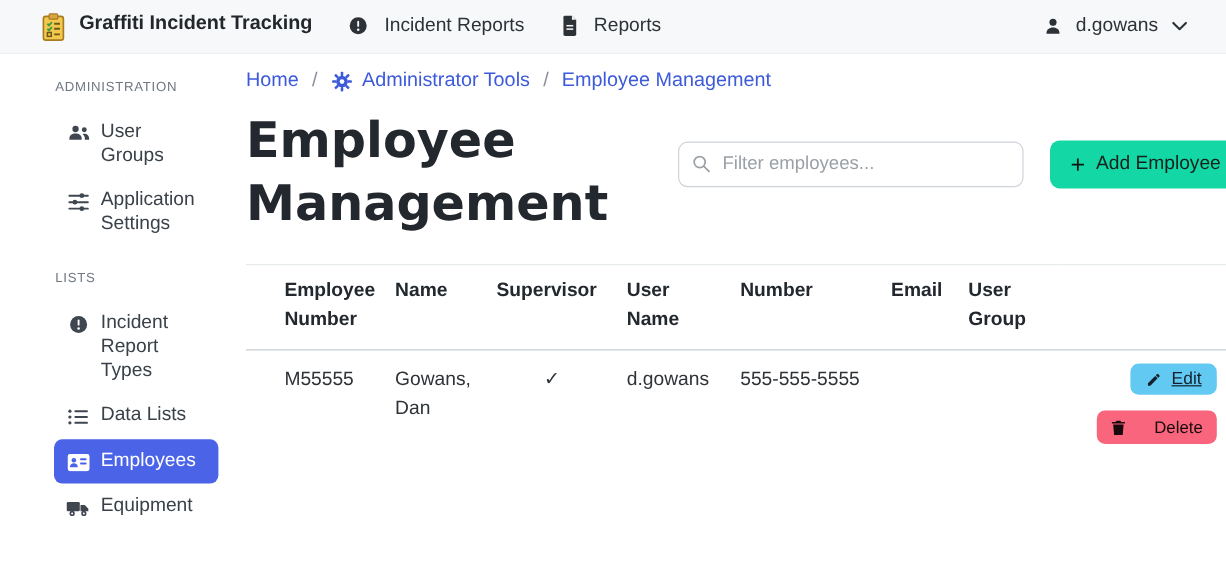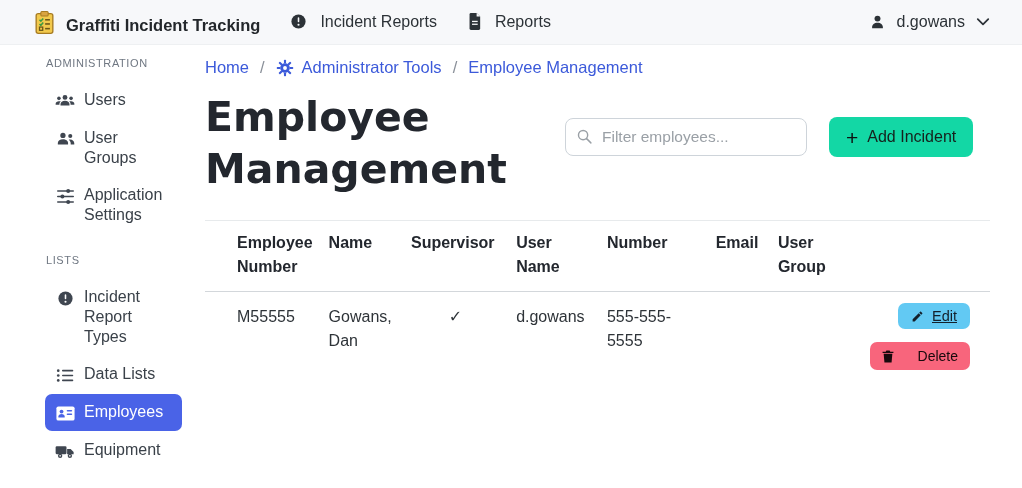--- a/index.html
+++ b/index.html
@@ -9,32 +9,32 @@
     font-family:"Liberation Sans","DejaVu Sans",sans-serif;
     color:#212529; background:#ffffff;
   }
 
   
   .navbar {
     height:45px; background:#f7f8fa;
     display:flex; align-items:center;
     padding:0 32px; border-bottom:1px solid #eef0f2;
   }
-  .brand { display:flex; align-items:flex-end; gap:9px; cursor:pointer; }
+  .brand { display:flex; align-items:flex-start; gap:9px; cursor:pointer; }
   .brand-title { font-weight:700; font-size:16.5px; color:#23272b; white-space:nowrap; }
   .nav-links { display:flex; align-items:center; margin-left:30px; gap:30px; }
   .nav-link { display:flex; gap:13px; font-size:16px; color:#2c3237; cursor:pointer; white-space:nowrap; }
   .user-menu { margin-left:auto; display:flex; align-items:center; gap:11px; font-size:16px; color:#2c3237; cursor:pointer; }
 
   
   .layout { display:flex; height:443px; }
   .sidebar { width:196px; flex-shrink:0; padding:12px 14px 0 45px; }
   .side-section-label {
     font-size:11px; letter-spacing:.6px; color:#6f7782;
-    margin:0 0 13px 1px;
+    margin:10px 0 13px 1px;
   }
   .side-section-label.second { margin-top:21px; }
   .side-item {
     display:flex; align-items:flex-start; gap:9px;
     padding:8px 10px; margin:0 0 1px 0; border-radius:7px;
     font-size:16px; line-height:20px; color:#3a4149; cursor:pointer;
   }
   .side-item .sicon { width:20px; height:20px; flex-shrink:0; display:flex; align-items:center; justify-content:center; margin-top:1px; }
   .side-item.active { background:#4a63e7; color:#ffffff; }
 
@@ -44,21 +44,21 @@
   .breadcrumb { display:flex; align-items:center; gap:11px; font-size:16.5px; }
   .crumb { color:#3c5ada; cursor:pointer; display:flex; align-items:center; gap:8px; }
   .crumb-sep { color:#8a9099; }
 
   .page-header { display:flex; align-items:flex-start; margin-top:14px; }
   .page-title {
     width:360px; margin:0; flex-shrink:0;
     font-family:"DejaVu Sans","Liberation Sans",sans-serif;
     font-size:41px; line-height:1.27; font-weight:bold; color:#23272e;
   }
-  .search-wrap { position:relative; width:242px; margin:27px 22px 0 0; }
+  .search-wrap { position:relative; width:288px; margin:27px 22px 0 0; }
   .search-wrap .search-glyph { position:absolute; left:11px; top:10px; }
   input.search {
     width:100%; height:38px; border:1px solid #ced4da; border-radius:8px;
     padding:0 12px 0 36px; font-size:15.5px; color:#495057; outline:none;
     font-family:inherit; background:#fff;
   }
   input.search::placeholder { color:#9aa0a6; }
   .btn-add {
     margin-top:26px; height:40px; background:#13d7a5; border:none; border-radius:8px;
     padding:0 17px; font-size:16px; color:#16211c; display:flex; align-items:center; gap:9px;
@@ -152,33 +152,20 @@
       </svg>
     </span>
   </div>
 </div>
 
 <div class="layout">
 
   <div class="sidebar">
     <div class="side-section-label">ADMINISTRATION</div>
 
-    <div class="side-item">
-      <span class="sicon">
-        <svg width="20" height="16" viewBox="0 0 28 20" fill="#3f4650">
-          <circle cx="14" cy="5" r="3.4"></circle>
-          <circle cx="5.5" cy="6.3" r="2.5"></circle>
-          <circle cx="22.5" cy="6.3" r="2.5"></circle>
-          <path d="M14 9.6c-3.6 0-6.3 2.1-6.3 4.8v1.8h12.6v-1.8c0-2.7-2.7-4.8-6.3-4.8z"></path>
-          <path d="M5.5 10.2c-2.6 0-4.6 1.6-4.6 3.6v1.4h5.3v-.8c0-1.6.8-3 2.1-4-0.8-.1-1.8-.2-2.8-.2z"></path>
-          <path d="M22.5 10.2c2.6 0 4.6 1.6 4.6 3.6v1.4h-5.3v-.8c0-1.6-.8-3-2.1-4 .8-.1 1.8-.2 2.8-.2z"></path>
-        </svg>
-      </span>
-      <span class="slabel">Users</span>
-    </div>
 
     <div class="side-item">
       <span class="sicon">
         <svg width="19" height="16" viewBox="0 0 26 20" fill="#3f4650">
           <circle cx="9.5" cy="5.2" r="3.6"></circle>
           <path d="M9.5 10.2c-4 0-7 2.3-7 5.3v1.9h14v-1.9c0-3-3-5.3-7-5.3z"></path>
           <circle cx="19.5" cy="6" r="2.8"></circle>
           <path d="M19.5 10.6c-.7 0-1.4.1-2 .3 1.6 1.3 2.6 3 2.6 5v1.5h4.9v-1.5c0-2.9-2.4-5.3-5.5-5.3z"></path>
         </svg>
       </span>
@@ -301,21 +288,21 @@
           <svg width="17" height="17" viewBox="0 0 24 24">
             <circle cx="10" cy="10" r="6.5" stroke="#9aa0a6" stroke-width="2" fill="none"></circle>
             <line x1="15" y1="15" x2="21" y2="21" stroke="#9aa0a6" stroke-width="2" stroke-linecap="round"></line>
           </svg>
         </span>
         <input class="search" type="text" placeholder="Filter employees..." style="">
       </div>
 
       <button class="btn-add">
         <span class="plus">+</span>
-        <span>Add Incident</span>
+        <span>Add Employee</span>
       </button>
     </div>
 
     <table class="emp-table">
       <thead>
         <tr>
           <th class="col-empnum">Employee Number</th>
           <th class="col-name">Name</th>
           <th class="col-super">Supervisor</th>
           <th class="col-uname">User Name</th>

